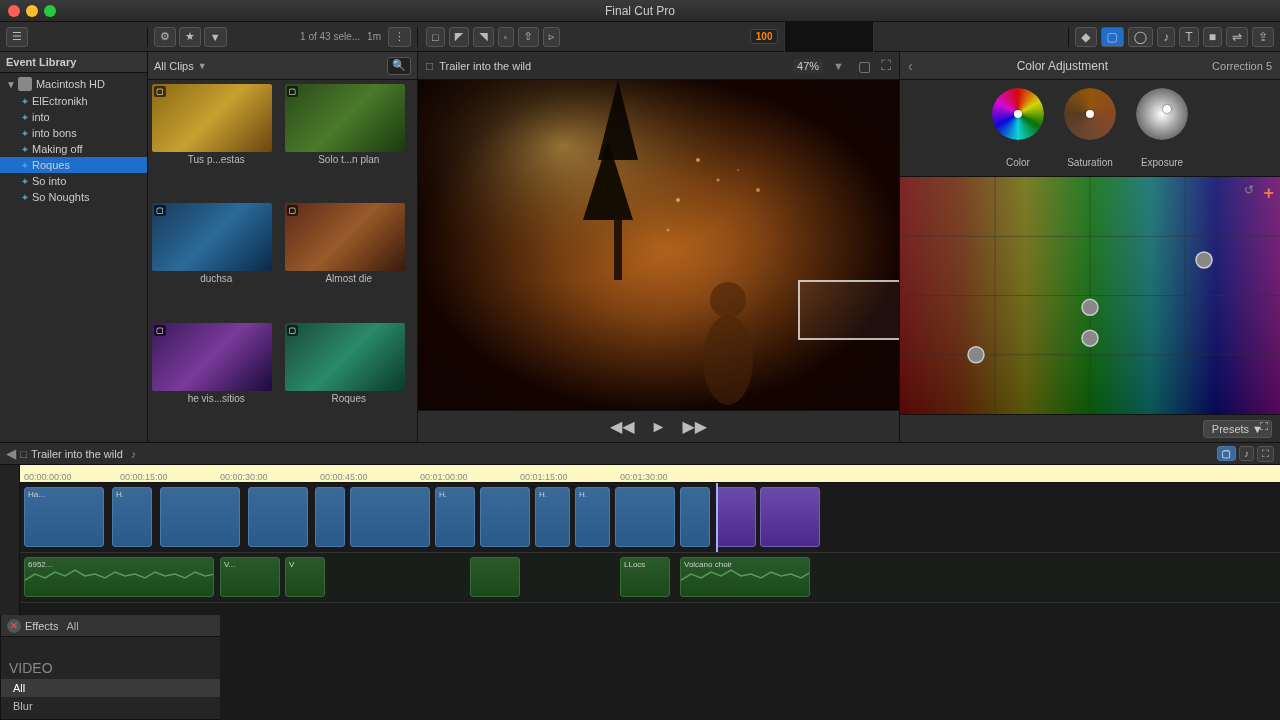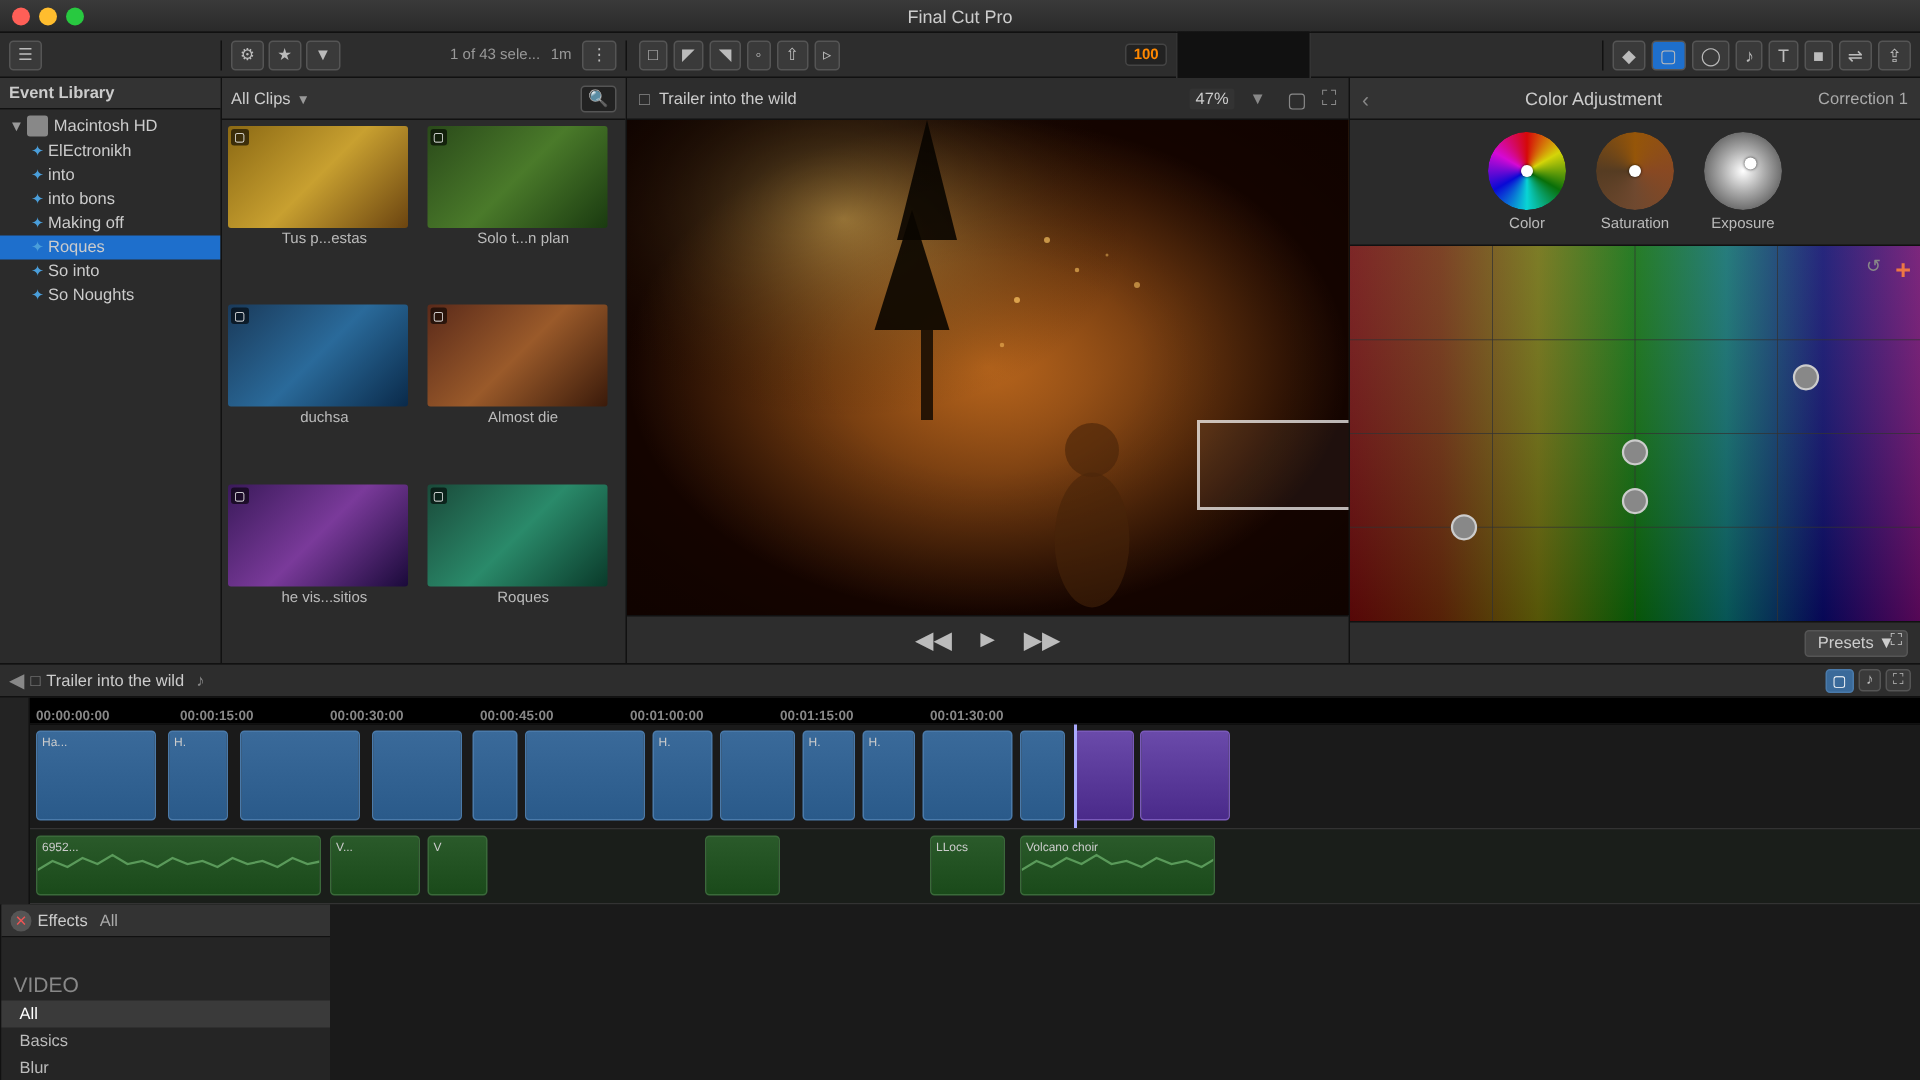--- a/index.html
+++ b/index.html
@@ -54,40 +54,40 @@
     .selection-box { position: absolute; top: 200px; left: 380px; width: 110px; height: 60px; border: 2px solid rgba(255,255,255,0.7); background: rgba(255,255,255,0.05); }
     #preview-controls { height: 32px; background: #2d2d2d; border-top: 1px solid #111; display: flex; align-items: center; justify-content: center; gap: 8px; }
     .ctrl-btn { color: #bbb; font-size: 16px; cursor: pointer; background: none; border: none; padding: 2px 4px; }
 
     
     #right-panel { width: 380px; background: #2b2b2b; display: flex; flex-direction: column; }
     #color-header { height: 28px; background: #333; border-bottom: 1px solid #111; display: flex; align-items: center; padding: 0 8px; }
     #color-header .title { font-size: 12px; color: #ccc; flex: 1; text-align: center; }
     #color-header .correction { font-size: 11px; color: #aaa; }
     #color-wheels { display: flex; gap: 20px; padding: 8px 16px; justify-content: center; align-items: center; border-bottom: 1px solid #111; }
-    .color-wheel-item { display: flex; flex-direction: column; align-items: center; gap: 4px; }
+    .color-wheel-item { display: flex; flex-direction: column; align-items: center; gap: 17px; }
     .color-wheel { width: 52px; height: 52px; border-radius: 50%; position: relative; overflow: hidden; cursor: pointer; }
     .wheel-color { background: conic-gradient(red, yellow, green, cyan, blue, magenta, red); width: 100%; height: 100%; border-radius: 50%; opacity: 0.8; }
     .wheel-saturation { background: conic-gradient(#b06000, #a05020, #805030, #604020, #b06000); width: 100%; height: 100%; border-radius: 50%; opacity: 0.8; }
     .wheel-exposure { background: radial-gradient(circle, #fff 0%, #aaa 40%, #333 100%); width: 100%; height: 100%; border-radius: 50%; }
     .wheel-dot { position: absolute; top: 50%; left: 50%; width: 8px; height: 8px; background: white; border-radius: 50%; transform: translate(-50%, -50%); box-shadow: 0 0 2px rgba(0,0,0,0.8); }
     .wheel-label { font-size: 10px; color: #bbb; }
     #color-curves { flex: 1; background: #1a1a1a; margin: 0; position: relative; overflow: hidden; }
     .curve-add-btn { position: absolute; top: 6px; right: 6px; color: #e74; font-size: 18px; cursor: pointer; font-weight: bold; }
     .curve-reset { position: absolute; top: 6px; right: 26px; color: #888; font-size: 12px; cursor: pointer; }
     #presets-bar { height: 28px; background: #2d2d2d; border-top: 1px solid #111; display: flex; align-items: center; justify-content: flex-end; padding: 0 8px; }
     .presets-btn { background: #444; border: 1px solid #555; border-radius: 3px; color: #ccc; font-size: 11px; padding: 2px 8px; cursor: pointer; display: flex; align-items: center; gap: 3px; text-align: center; }
     .tb-btn { background: #3a3a3a; border: 1px solid #555; border-radius: 3px; color: #bbb; font-size: 11px; padding: 2px 5px; cursor: pointer; height: 20px; display: flex; align-items: center; }
     #timecode { background: #111; border: 1px solid #333; color: #ffa500; font-size: 16px; font-family: monospace; padding: 2px 8px; border-radius: 3px; display: flex; align-items: center; gap: 2px; }
     .toolbar-right { display: flex; align-items: center; gap: 4px; }
     .tb-mode-btn { background: #3a3a3a; border: 1px solid #555; border-radius: 3px; color: #bbb; font-size: 12px; padding: 2px 5px; cursor: pointer; height: 20px; display: flex; align-items: center; }
     .tb-mode-btn.active { background: #1e6fcc; }
     #timeline-header { height: 22px; background: #2d2d2d; border-bottom: 1px solid #111; display: flex; align-items: center; padding: 0 6px; gap: 4px; }
     #timeline-header .title { font-size: 11px; color: #ccc; }
-    #timeline-ruler { height: 18px; background: #000000; border-bottom: 1px solid #111; display: flex; align-items: flex-end; padding-bottom: 2px; overflow: hidden; position: relative; font-weight: bold; }
+    #timeline-ruler { height: 18px; background: #fef9c3; border-bottom: 1px solid #111; display: flex; align-items: flex-end; padding-bottom: 2px; overflow: hidden; position: relative; }
     .ruler-tick { position: absolute; bottom: 0; font-size: 9px; color: #888; }
     .track-row { height: 70px; border-bottom: 1px solid #333; position: relative; }
     .track-row.audio { height: 50px; background: #1a1e1a; }
     .track-clip { position: absolute; top: 4px; height: 60px; background: linear-gradient(to bottom, #3a6a9a, #2a5a8a); border-radius: 3px; border: 1px solid #4a7aaa; overflow: hidden; cursor: pointer; }
     .track-clip.audio-clip { top: 4px; height: 40px; background: linear-gradient(to bottom, #2a5a2a, #1a4a1a); border-color: #3a6a3a; }
     .clip-name { font-size: 8px; color: #ccc; padding: 2px 3px; white-space: nowrap; overflow: hidden; }
 
     
     #effects-panel { width: 220px; background: #2b2b2b; border-left: 1px solid #111; display: flex; flex-direction: column; }
     #effects-header { height: 22px; background: #333; border-bottom: 1px solid #111; display: flex; align-items: center; padding: 0 6px; gap: 4px; }
@@ -321,21 +321,21 @@
         <button class="ctrl-btn">►</button>
         <button class="ctrl-btn">▶▶</button>
         <span style="position:absolute;right:12px;">⛶</span>
       </div>
     </div>
 
     <div id="right-panel">
       <div id="color-header">
         <button style="background:none;border:none;color:#888;cursor:pointer;font-size:14px;">‹</button>
         <span class="title">Color Adjustment</span>
-        <span class="correction">Correction 1</span>
+        <span class="correction">Correction 5</span>
       </div>
       <div id="color-wheels">
         <div class="color-wheel-item">
           <div class="color-wheel">
             <div class="wheel-color"></div>
             <div class="wheel-dot"></div>
           </div>
           <span class="wheel-label">Color</span>
         </div>
         <div class="color-wheel-item">
@@ -496,21 +496,20 @@
 
     <div id="effects-panel">
       <div id="effects-header">
         <div class="close-btn">✕</div>
         <span class="title">Effects</span>
         <span class="all">All</span>
       </div>
       <div id="effects-category">
         <div class="category-header">VIDEO</div>
         <div class="category-item selected">All</div>
-        <div class="category-item">Basics</div>
         <div class="category-item">Blur</div>
 
       </div>
 
     </div>
 
   </div>
 
 </div>
 

